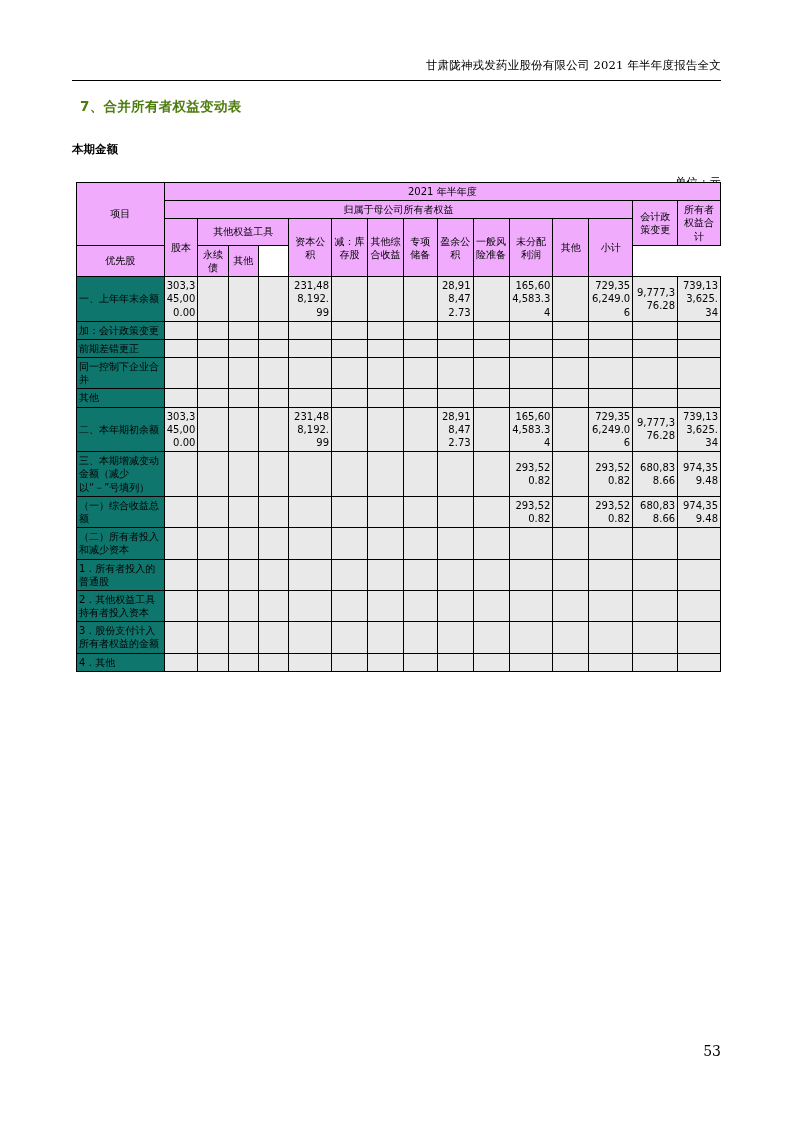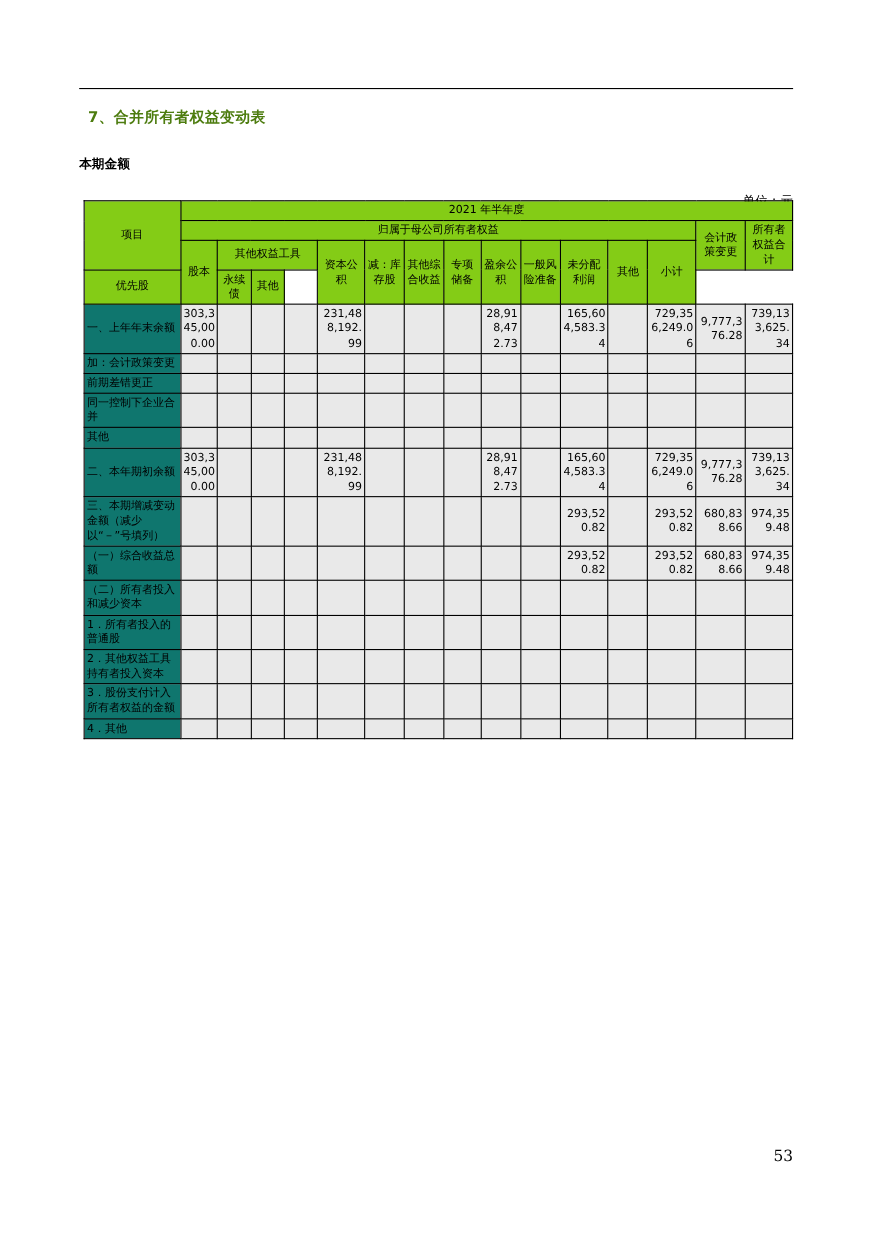--- a/index.html
+++ b/index.html
@@ -75,21 +75,21 @@
     border: 1px solid #000;
     padding: 2px 2px;
     vertical-align: middle;
     line-height: 1.32;
     word-break: break-all;
     overflow-wrap: anywhere;
   }
   table.fin th {
     font-weight: normal;
     text-align: center;
-    background: #84cc16;
+    background: #f0abfc;
   }
   td.num {
     text-align: right;
     background: #e9e9e9;
   }
   td.rowhead {
     text-align: left;
     background: #0f766e;
     font-size: 10px;
   }
@@ -106,20 +106,21 @@
     font-family: "DejaVu Serif", "Liberation Serif", serif;
     font-size: 14px;
     color: #000;
   }
 </style>
 </head>
 <body>
 
 <div class="page">
 
+  <div class="header-line">甘肃陇神戎发药业股份有限公司 2021 年半年度报告全文</div>
   <div class="header-rule"></div>
 
   <div class="sec-title">7、合并所有者权益变动表</div>
   <div class="subtitle">本期金额</div>
   <div class="unit">单位：元</div>
 
   <table class="fin">
     <colgroup>
       <col style="width:78px">
       <col style="width:30px">

